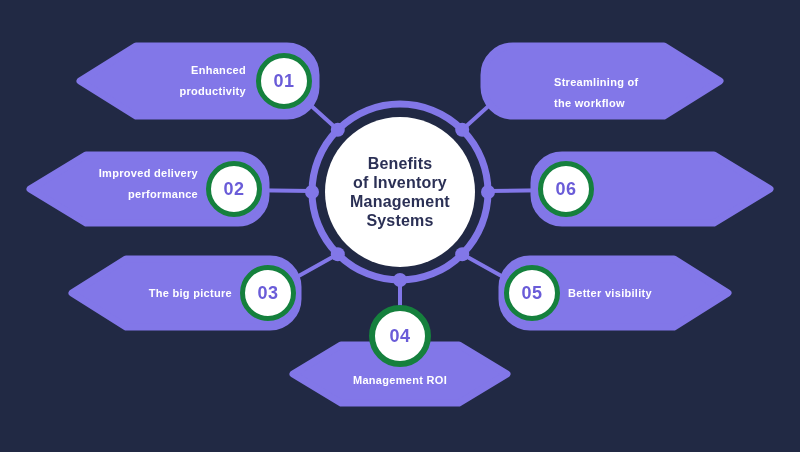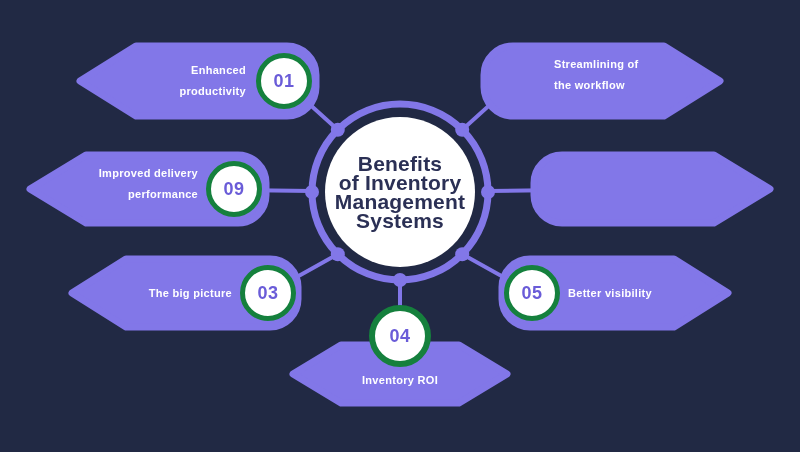--- a/index.html
+++ b/index.html
@@ -64,21 +64,21 @@
     left: 325px;
     top: 132px;
     width: 150px;
     height: 120px;
     display: flex;
     align-items: center;
     justify-content: center;
     text-align: center;
     color: #2b3055;
     font-weight: 700;
-    font-size: 21px;
+    font-size: 16px;
     line-height: 19px;
     letter-spacing: 0.2px;
     white-space: pre-line;
   }
 </style>
 </head>
 <body>
 
 <div class="stage">
 
@@ -121,33 +121,34 @@
     <path d="M 28,0 L 172,0 L 226,34 L 172,68 L 28,68 A 28 28 0 0 1 0,40 L 0,28 A 28 28 0 0 1 28,0 Z" fill="#8277e8" stroke="#8277e8" stroke-width="7" stroke-linejoin="round"></path>
   </svg>
   <svg class="banner" style="left:534px;top:155px" width="236" height="68" viewBox="0 0 236 68">
     <path d="M 28,0 L 180,0 L 236,34 L 180,68 L 28,68 A 28 28 0 0 1 0,40 L 0,28 A 28 28 0 0 1 28,0 Z" fill="#8277e8" stroke="#8277e8" stroke-width="7" stroke-linejoin="round"></path>
   </svg>
   <svg class="banner" style="left:484px;top:46px" width="236" height="70" viewBox="0 0 236 70">
     <path d="M 29,0 L 180,0 L 236,35 L 180,70 L 29,70 A 29 29 0 0 1 0,41 L 0,29 A 29 29 0 0 1 29,0 Z" fill="#8277e8" stroke="#8277e8" stroke-width="7" stroke-linejoin="round"></path>
   </svg>
 
   <div class="num" style="left:256px;top:53px">01</div>
-  <div class="num" style="left:206px;top:161px">09</div>
+  <div class="num" style="left:206px;top:161px">02</div>
   <div class="num" style="left:240px;top:265px">03</div>
   <div class="num big" style="left:369px;top:305px">04</div>
   <div class="num" style="left:504px;top:265px">05</div>
+  <div class="num" style="left:538px;top:161px">06</div>
 
   <div class="label r" style="left:96px;top:46px;width:150px;height:70px">Enhanced
 productivity</div>
   <div class="label r" style="left:34px;top:150px;width:164px;height:68px">Improved delivery
 performance</div>
   <div class="label r" style="left:84px;top:259px;width:148px;height:68px">The big picture</div>
-  <div class="label c" style="left:293px;top:362px;width:214px;height:36px">Inventory ROI</div>
+  <div class="label c" style="left:293px;top:362px;width:214px;height:36px">Management ROI</div>
   <div class="label l" style="left:568px;top:259px;width:150px;height:68px">Better visibility</div>
-  <div class="label l" style="left:554px;top:40px;width:158px;height:70px">Streamlining of
+  <div class="label l" style="left:554px;top:58px;width:158px;height:70px">Streamlining of
 the workflow</div>
 
   <div class="center-title">Benefits
 of Inventory
 Management
 Systems</div>
 
 </div>
 
 </body></html>

